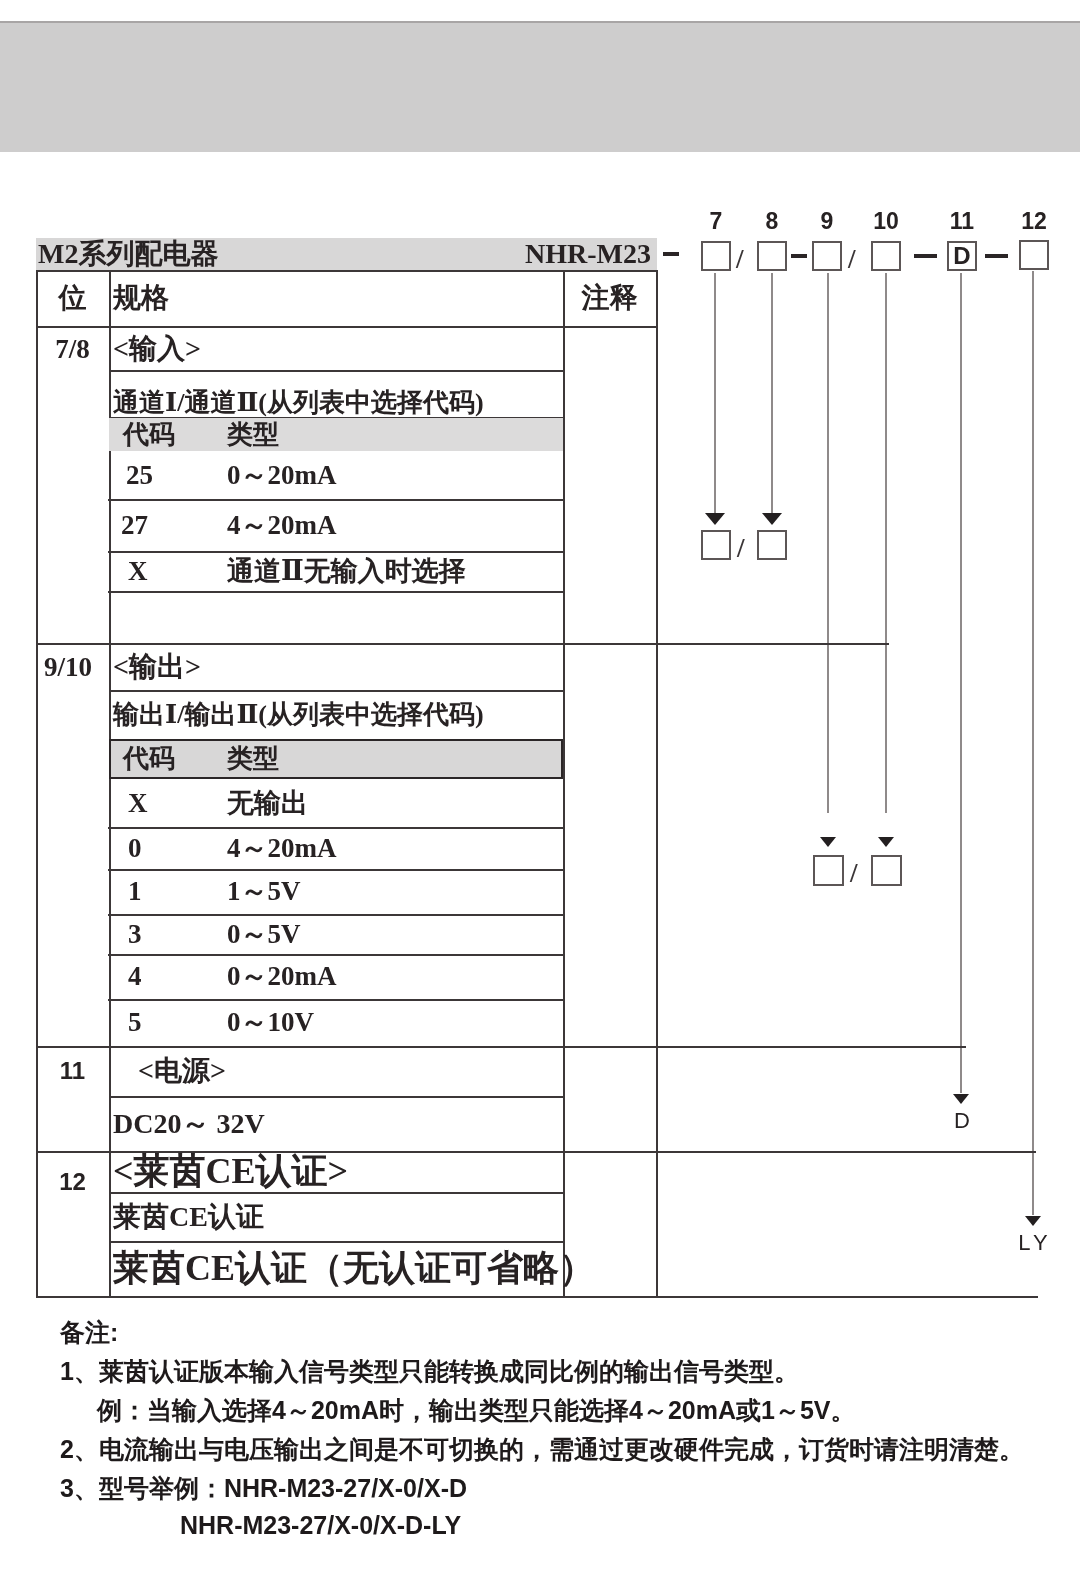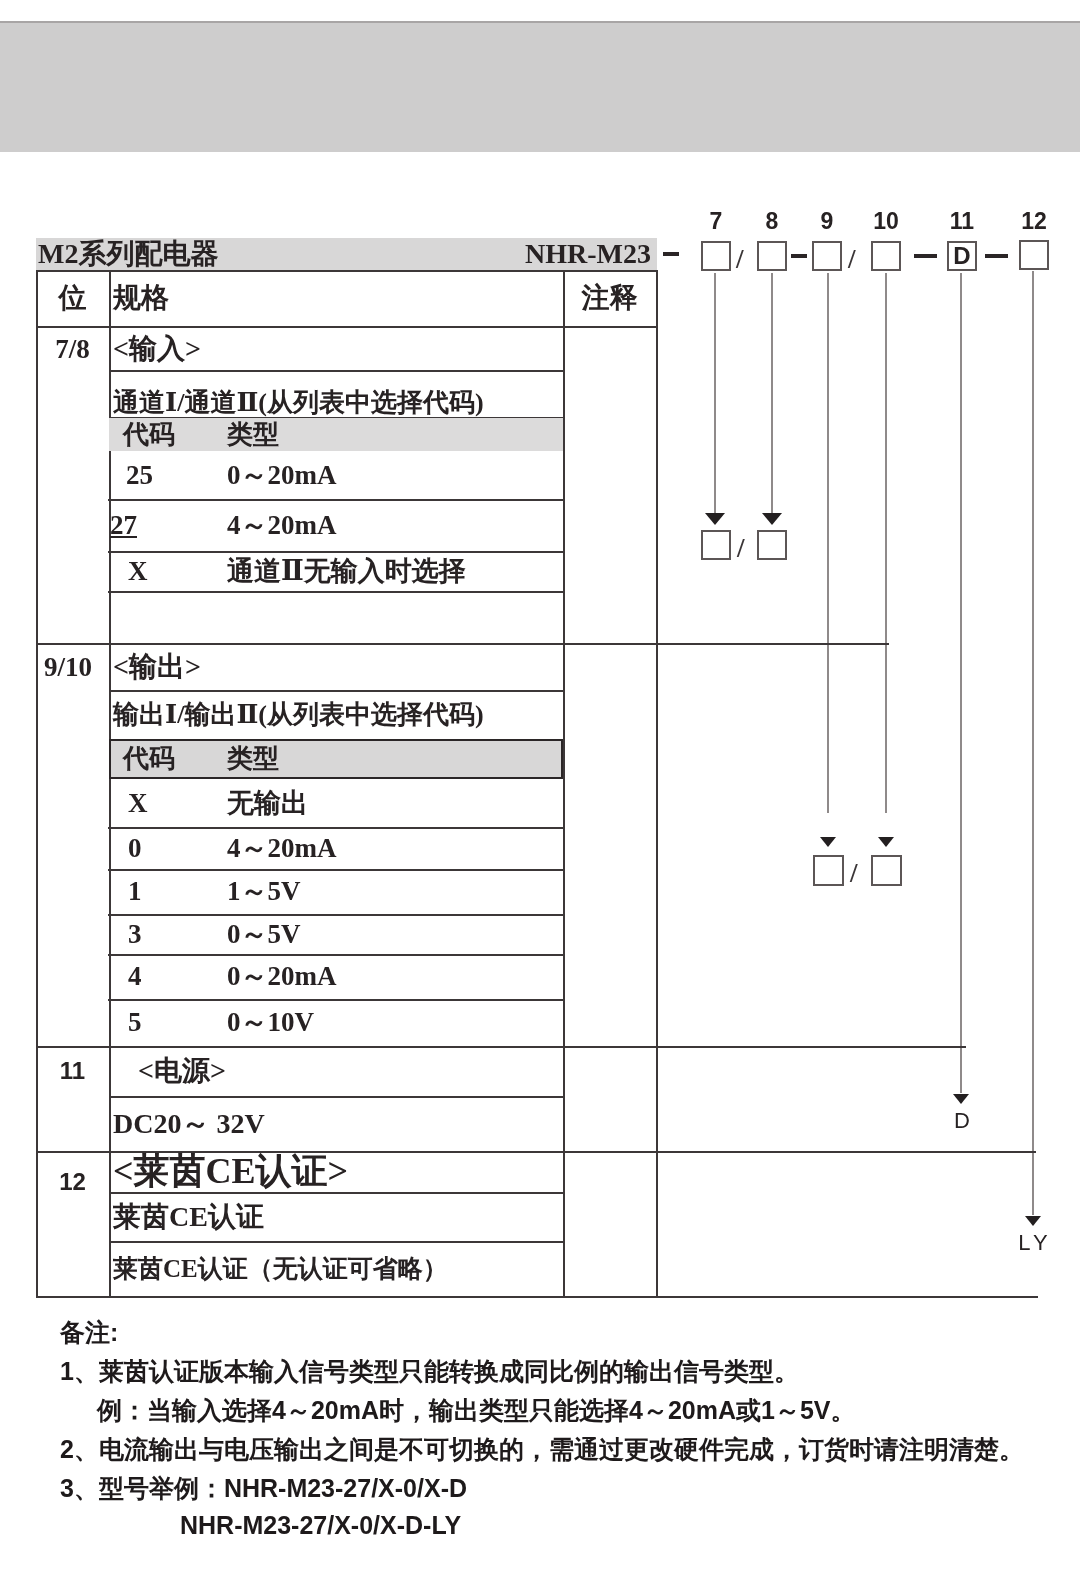--- a/index.html
+++ b/index.html
@@ -107,21 +107,21 @@
 
 <div class="ts center" style="left:36px;top:327px;width:73px;line-height:44px;font-size:27px;">7/8</div>
 <div class="ts" style="left:113px;top:327px;line-height:44px;font-size:28px;">&lt;输入&gt;</div>
 <div class="ts" style="left:113px;top:371px;line-height:47px;font-size:26px;margin-top:8px;">通道Ⅰ/通道Ⅱ(从列表中选择代码)</div>
 <div class="abs" style="left:109px;top:418px;width:454px;height:33px;background:#dcdbdb;">
   <div class="ts" style="left:14px;top:0;line-height:33px;font-size:26px;position:absolute;">代码</div>
   <div class="ts" style="left:118px;top:0;line-height:33px;font-size:26px;position:absolute;">类型</div>
 </div>
 <div class="ts" style="left:126px;top:451px;line-height:48px;font-size:27px;">25</div>
 <div class="ts" style="left:227px;top:451px;line-height:48px;font-size:27px;">0～20mA</div>
-<div class="ts" style="left:110px;top:499px;line-height:52px;font-size:27px;text-decoration:underline;">27</div>
+<div class="ts" style="left:121px;top:499px;line-height:52px;font-size:27px;">27</div>
 <div class="ts" style="left:227px;top:499px;line-height:52px;font-size:27px;">4～20mA</div>
 <div class="ts" style="left:128px;top:551px;line-height:40px;font-size:27px;">X</div>
 <div class="ts" style="left:227px;top:551px;line-height:40px;font-size:27px;">通道Ⅱ无输入时选择</div>
 
 <div class="ts center" style="left:36px;top:644px;width:64px;line-height:46px;font-size:27px;">9/10</div>
 <div class="ts" style="left:113px;top:644px;line-height:46px;font-size:28px;">&lt;输出&gt;</div>
 <div class="ts" style="left:113px;top:690px;line-height:49px;font-size:26px;">输出Ⅰ/输出Ⅱ(从列表中选择代码)</div>
 <div class="abs" style="left:109px;top:739px;width:454px;height:40px;background:#d8d7d7;border:2px solid #2b2627;box-sizing:border-box;">
   <div class="ts" style="left:12px;top:0;line-height:36px;font-size:26px;position:absolute;">代码</div>
   <div class="ts" style="left:116px;top:0;line-height:36px;font-size:26px;position:absolute;">类型</div>
@@ -139,20 +139,20 @@
 <div class="ts" style="left:128px;top:999px;line-height:47px;font-size:27px;">5</div>
 <div class="ts" style="left:227px;top:999px;line-height:47px;font-size:27px;">0～10V</div>
 
 <div class="ts sans center" style="left:36px;top:1046px;width:73px;line-height:50px;font-size:24px;">11</div>
 <div class="ts" style="left:125px;top:1046px;line-height:50px;font-size:28px;margin-left:13px;">&lt;电源&gt;</div>
 <div class="ts" style="left:113px;top:1096px;line-height:55px;font-size:28px;">DC20～ 32V</div>
 
 <div class="ts sans center" style="left:36px;top:1157px;width:73px;line-height:50px;font-size:24px;">12</div>
 <div class="ts" style="left:113px;top:1151px;line-height:41px;font-size:36px;">&lt;莱茵CE认证&gt;</div>
 <div class="ts" style="left:113px;top:1192px;line-height:49px;font-size:28px;">莱茵CE认证</div>
-<div class="ts" style="left:113px;top:1241px;line-height:55px;font-size:25px;">莱茵CE认证（无认证可省略）</div>
+<div class="ts" style="left:113px;top:1241px;line-height:55px;font-size:36px;">莱茵CE认证（无认证可省略）</div>
 
 <div class="note" style="left:60px;top:1316px;">备注:</div>
 <div class="note" style="left:60px;top:1355px;">1、莱茵认证版本输入信号类型只能转换成同比例的输出信号类型。</div>
 <div class="note" style="left:97px;top:1394px;">例：当输入选择4～20mA时，输出类型只能选择4～20mA或1～5V。</div>
 <div class="note" style="left:60px;top:1433px;">2、电流输出与电压输出之间是不可切换的，需通过更改硬件完成，订货时请注明清楚。</div>
 <div class="note" style="left:60px;top:1472px;">3、型号举例：NHR-M23-27/X-0/X-D</div>
 <div class="note" style="left:180px;top:1511px;">NHR-M23-27/X-0/X-D-LY</div>
 
 </body></html>

